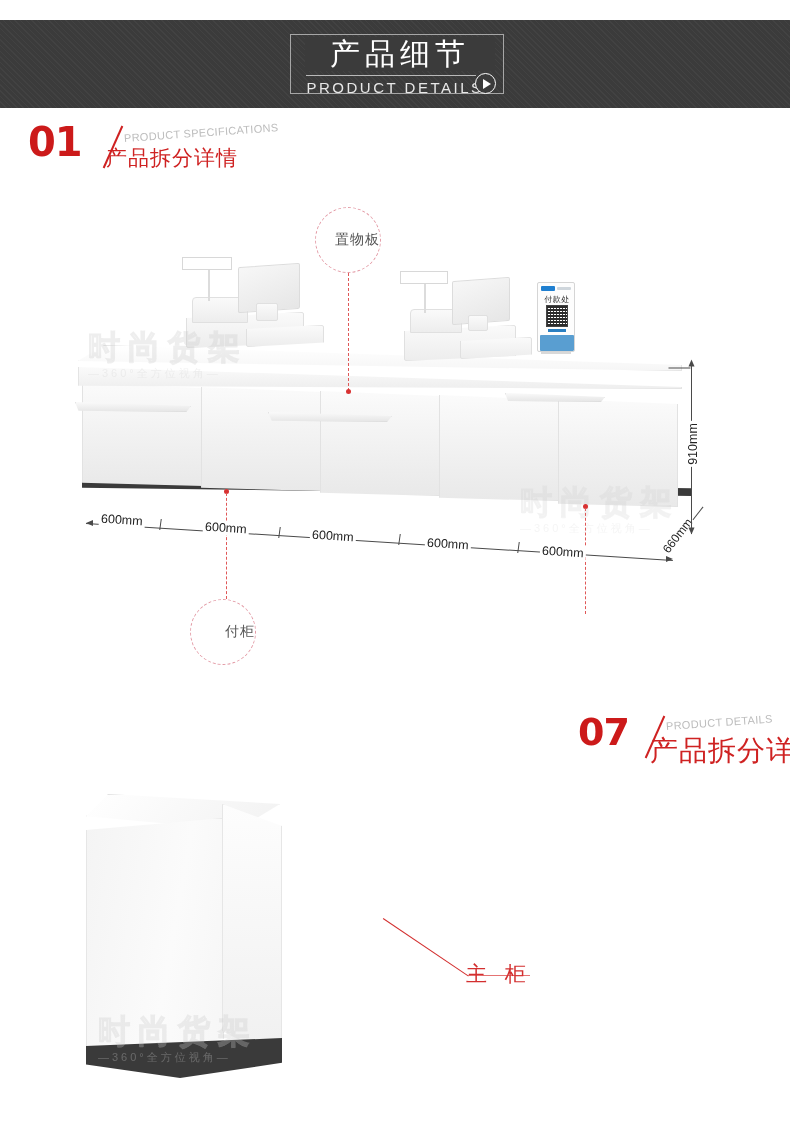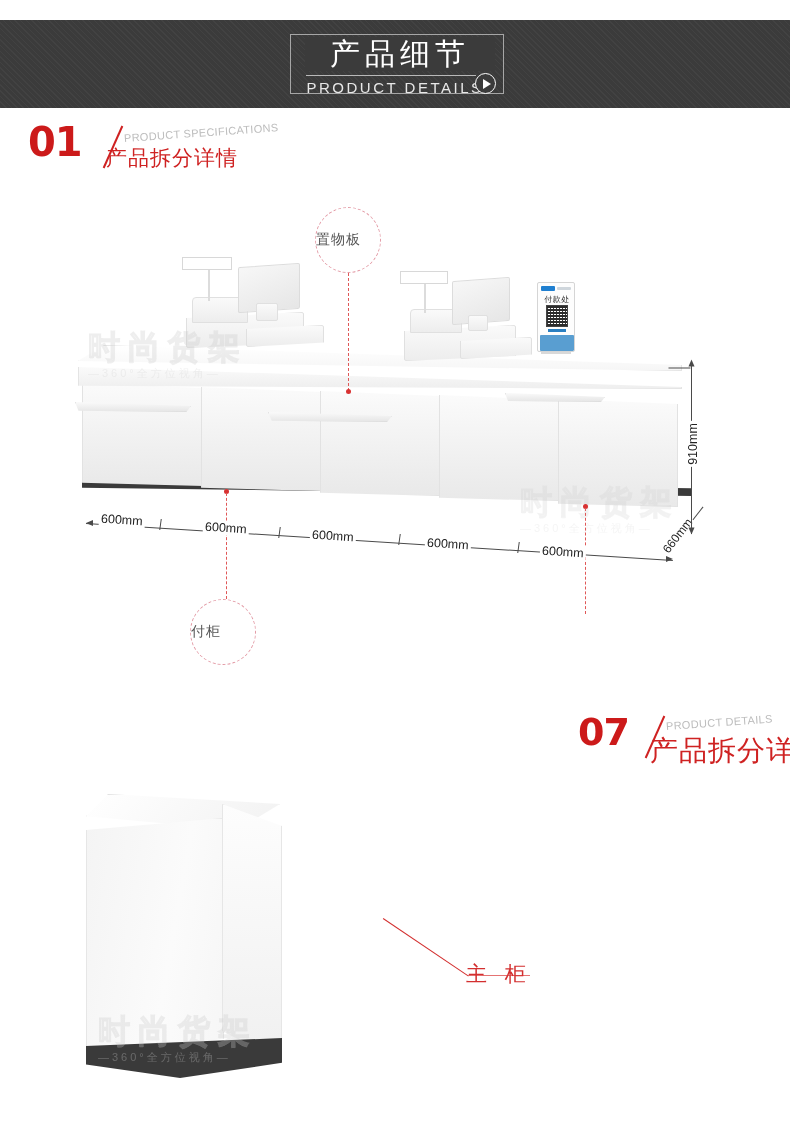--- a/index.html
+++ b/index.html
@@ -145,21 +145,21 @@
     font-family: "Liberation Sans", sans-serif;
   }
   .wm-en {
     font-size: 11px; color: #d2d2d2; letter-spacing: 3px; text-align: left;
     margin-top: 2px;
   }
 
   
   .bubble {
     position: absolute; border: 1.4px dashed #e39aa5; border-radius: 50%;
-    display: flex; align-items: center; justify-content: flex-start;
+    display: flex; align-items: center; justify-content: flex-end;
     color: #555; background: rgba(255,255,255,0.6);
   }
   .bubble span { font-size: 14px; letter-spacing: 1px; }
   .lead-v { position: absolute; width: 0; border-left: 1.4px dashed #e05757; }
   .lead-dot { position: absolute; width: 5px; height: 5px; border-radius: 50%; background: #d83232; }
 
   
   .dimline { position: absolute; height: 1px; background: #4a4a4a; transform-origin: 0 50%; }
   .dimtick { position: absolute; width: 1px; height: 11px; background: #4a4a4a; transform-origin: 50% 50%; }
   .dimlabel {

